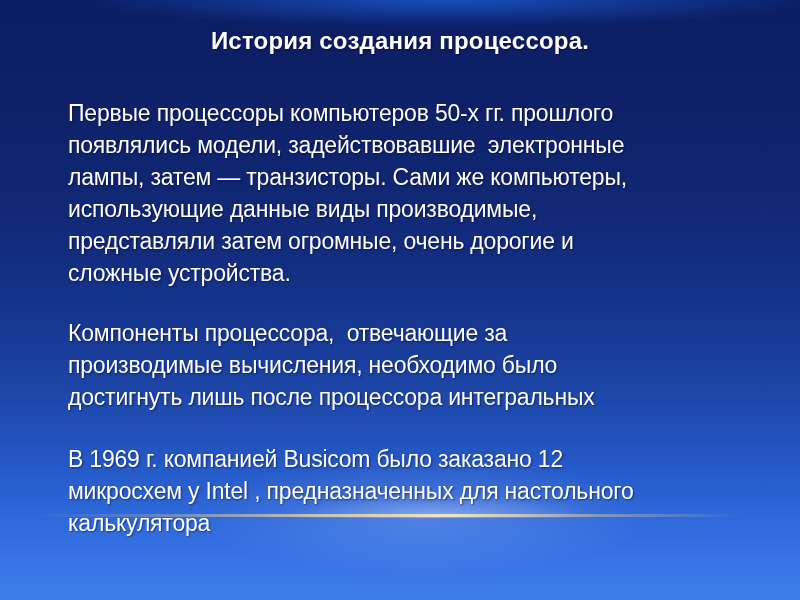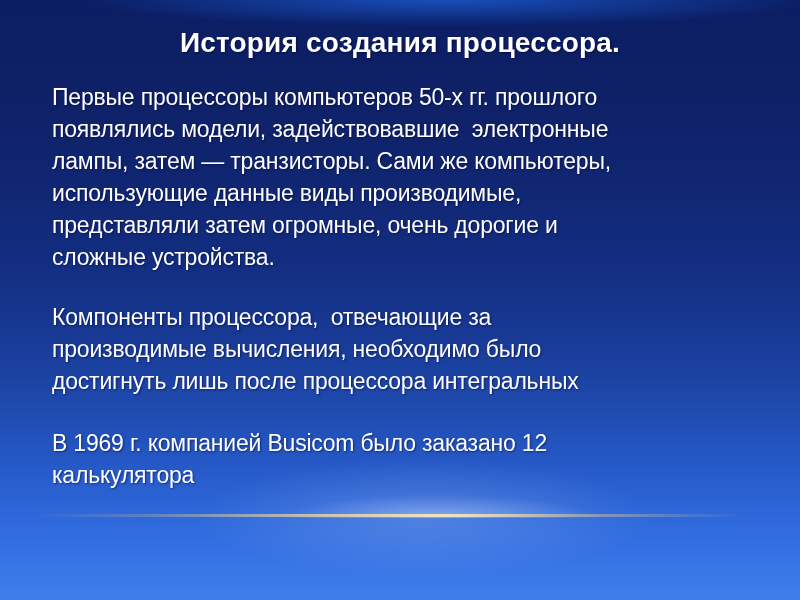--- a/index.html
+++ b/index.html
@@ -57,38 +57,38 @@
     filter: blur(0.6px);
     pointer-events: none;
   }
   .slide-title {
     position: absolute;
     left: 0;
     top: 27px;
     width: 800px;
     text-align: center;
     color: #ffffff;
-    font-size: 28px;
+    font-size: 24px;
     font-weight: 700;
     letter-spacing: 0.2px;
     text-shadow: 1px 1px 2px rgba(0,0,50,0.55);
     white-space: pre;
   }
   .body-text {
     position: absolute;
     left: 52px;
     top: 81px;
     width: 740px;
     color: #ffffff;
     font-size: 23px;
     font-weight: 400;
     letter-spacing: -0.2px;
     text-shadow: 1px 1px 2px rgba(0,0,50,0.5);
   }
-  .paragraph { margin: 0; }
+  .paragraph { margin: 16px; }
   .paragraph + .paragraph { margin-top: 28px; }
   .paragraph.p3 { margin-top: 30px; }
   .text-line {
     height: 32px;
     line-height: 32px;
     white-space: pre;
   }
 </style>
 </head>
 <body>
@@ -112,17 +112,18 @@
     </div>
 
     <div class="paragraph p2">
       <div class="text-line">Компоненты процессора,  отвечающие за</div>
       <div class="text-line">производимые вычисления, необходимо было</div>
       <div class="text-line">достигнуть лишь после процессора интегральных</div>
     </div>
 
     <div class="paragraph p3">
       <div class="text-line">В 1969 г. компанией Busicom было заказано 12</div>
+      <div class="text-line">микросхем у Intel , предназначенных для настольного</div>
       <div class="text-line">калькулятора</div>
     </div>
 
   </div>
 </div>
 
 </body></html>

